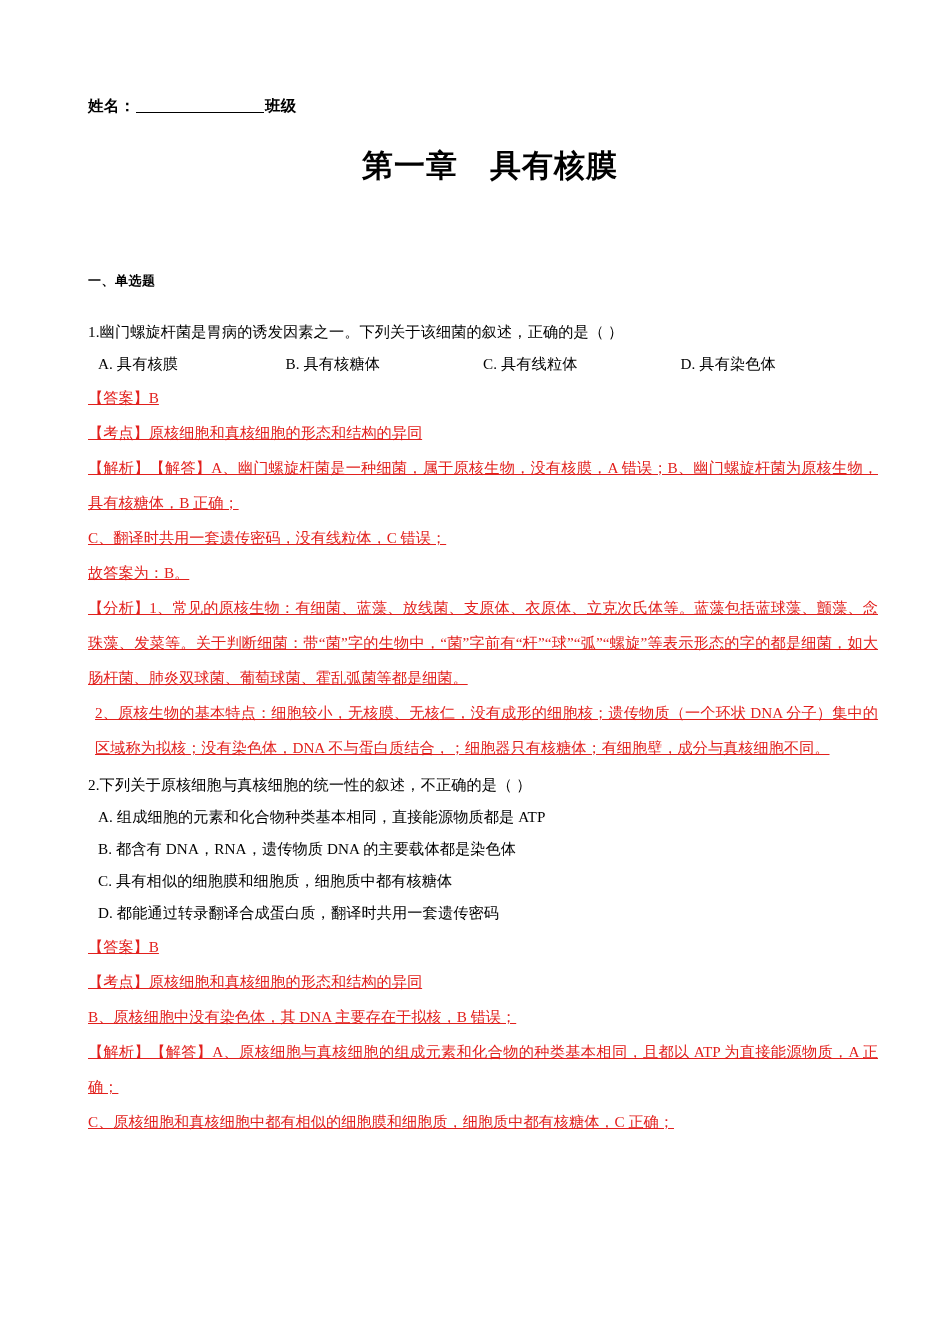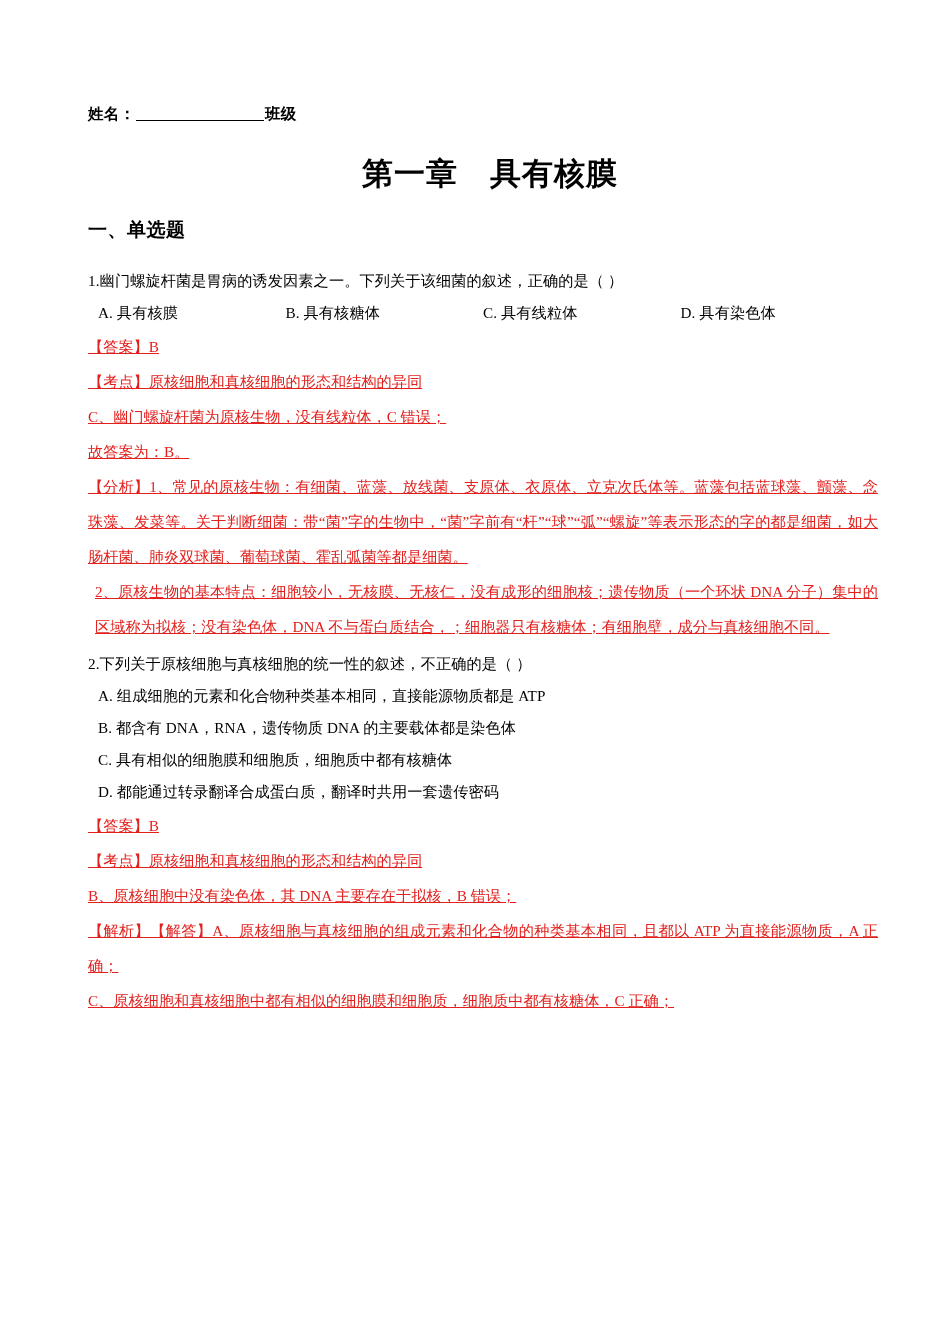--- a/index.html
+++ b/index.html
@@ -17,21 +17,21 @@
     width: 950px;
     height: 1344px;
     background: #ffffff;
     box-sizing: border-box;
     padding: 0;
     overflow: hidden;
   }
   .content {
     position: absolute;
     left: 88px;
-    top: 104px;
+    top: 96px;
     width: 790px;
   }
 
   
   .name-line {
     font-family: "Liberation Sans", "DejaVu Sans", sans-serif;
     font-weight: bold;
     font-size: 15.5px;
     line-height: 20px;
     color: #000;
@@ -57,23 +57,23 @@
     margin-left: 14px;
     letter-spacing: 1px;
     color: #000;
     white-space: pre;
   }
 
   
   .section-heading {
     font-family: "Liberation Sans", "DejaVu Sans", sans-serif;
     font-weight: bold;
-    font-size: 19px;
+    font-size: 13px;
     line-height: 22px;
-    margin-top: 25px;
+    margin-top: 84px;
     letter-spacing: 0.5px;
     color: #000;
   }
 
   
   .p {
     font-size: 15.2px;
     line-height: 32px;
     margin: 0;
     color: #000;
@@ -125,21 +125,22 @@
             </td>
         <td style="padding:0;">
               <p class="p">D. 具有染色体</p>
             </td>
       </tr>
     </tbody>
       </table>
 
     <p class="analysis-p">【答案】B</p>
     <p class="analysis-p">【考点】原核细胞和真核细胞的形态和结构的异同</p>
-    <p class="analysis-p">C、幽门螺旋杆菌为原核生物，没有线粒体，C 错误；</p>
+    <p class="analysis-p">【解析】【解答】A、幽门螺旋杆菌是一种细菌，属于原核生物，没有核膜，A 错误；B、幽门螺旋杆菌为原核生物，具有核糖体，B 正确；</p>
+    <p class="analysis-p">C、翻译时共用一套遗传密码，没有线粒体，C 错误；</p>
     <p class="analysis-p">故答案为：B。</p>
     <p class="analysis-p">【分析】1、常见的原核生物：有细菌、蓝藻、放线菌、支原体、衣原体、立克次氏体等。蓝藻包括蓝球藻、颤藻、念珠藻、发菜等。关于判断细菌：带“菌”字的生物中，“菌”字前有“杆”“球”“弧”“螺旋”等表示形态的字的都是细菌，如大肠杆菌、肺炎双球菌、葡萄球菌、霍乱弧菌等都是细菌。</p>
     <p class="analysis-p indent1">2、原核生物的基本特点：细胞较小，无核膜、无核仁，没有成形的细胞核；遗传物质（一个环状 DNA 分子）集中的区域称为拟核；没有染色体，DNA 不与蛋白质结合，；细胞器只有核糖体；有细胞壁，成分与真核细胞不同。</p>
 
     <div class="q2-gap"></div>
     <p class="p">2.下列关于原核细胞与真核细胞的统一性的叙述，不正确的是（ ）</p>
     <p class="p q-option">A. 组成细胞的元素和化合物种类基本相同，直接能源物质都是 ATP</p>
     <p class="p q-option">B. 都含有 DNA，RNA，遗传物质 DNA 的主要载体都是染色体</p>
     <p class="p q-option">C. 具有相似的细胞膜和细胞质，细胞质中都有核糖体</p>
     <p class="p q-option">D. 都能通过转录翻译合成蛋白质，翻译时共用一套遗传密码</p>

